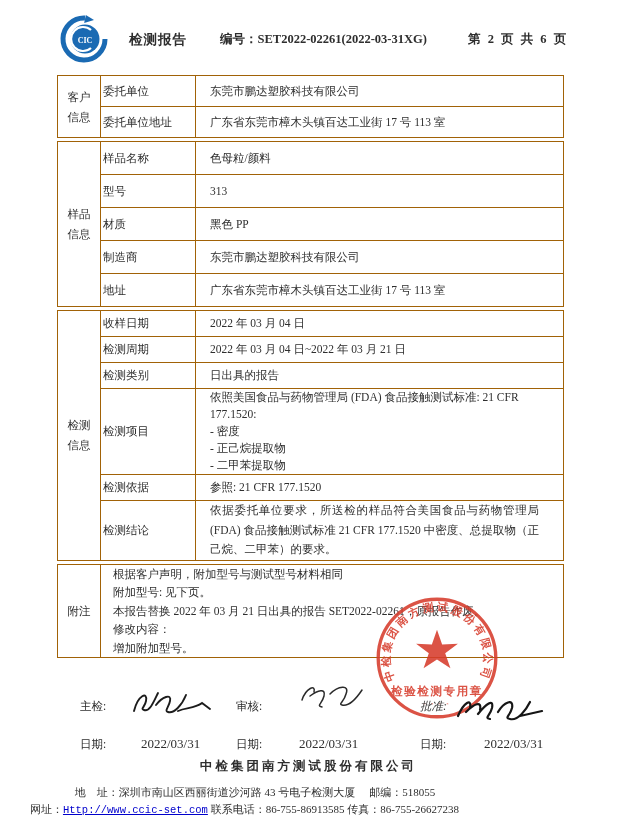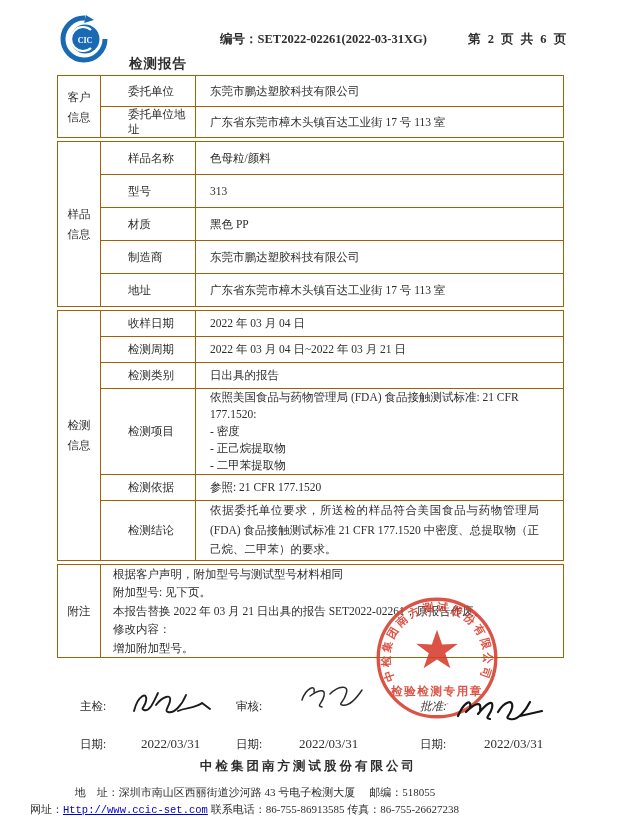--- a/index.html
+++ b/index.html
@@ -4,30 +4,30 @@
 <style>
   * { margin:0; padding:0; box-sizing:border-box; }
   html,body { background:#e8e8e8; }
   .page {
     position:relative; width:617px; height:840px; background:#ffffff;
     font-family:"Liberation Serif","DejaVu Serif",serif;
     color:#2e2e2e; overflow:hidden; margin:0 auto;
   }
   
   .hdr-logo { position:absolute; left:60px; top:15px; width:50px; height:48px; }
-  .hdr-title { position:absolute; left:129px; top:31px; font-size:13.5px; font-weight:bold; letter-spacing:1px;margin-top:24px; }
+  .hdr-title { position:absolute; left:129px; top:31px; font-size:13.5px; font-weight:bold; letter-spacing:1px; }
   .hdr-no { position:absolute; left:220px; top:31px; font-size:12.5px; font-weight:bold; }
   .hdr-page { position:absolute; left:468px; top:31px; font-size:12.5px; font-weight:bold; letter-spacing:2px; }
   
   .doc-table { position:absolute; left:57px; top:75px; width:506px; }
   table.grp { border-collapse:collapse; width:506px; table-layout:fixed; margin-bottom:3px; }
   table.grp td { border:1px solid #a16207; font-size:11.5px; vertical-align:middle; }
   col.c1 { width:43px; } col.c2 { width:95px; } col.c3 { width:368px; }
   td.gl { text-align:center; line-height:20px; }
-  td.fl { padding-left:27px; }
+  td.fl { padding-left:2px; }
   td.fv { padding-left:14px; padding-right:24px; }
   tr.h31 { height:31px; } tr.h33 { height:33px; } tr.h26 { height:26px; }
   tr.h86 { height:86px; } tr.h49 { height:49px; } tr.h93 { height:93px; }
   td.top { vertical-align:middle; }
   .ln { line-height:17px; }
   .just { line-height:19.5px; text-align:justify; }
   td.notes-cell { vertical-align:middle; padding-left:12px; }
   .nln { line-height:18.6px; }
   
   .stamp { position:absolute; left:374px; top:595px; width:126px; height:126px; opacity:.88; z-index:3; pointer-events:none; }

